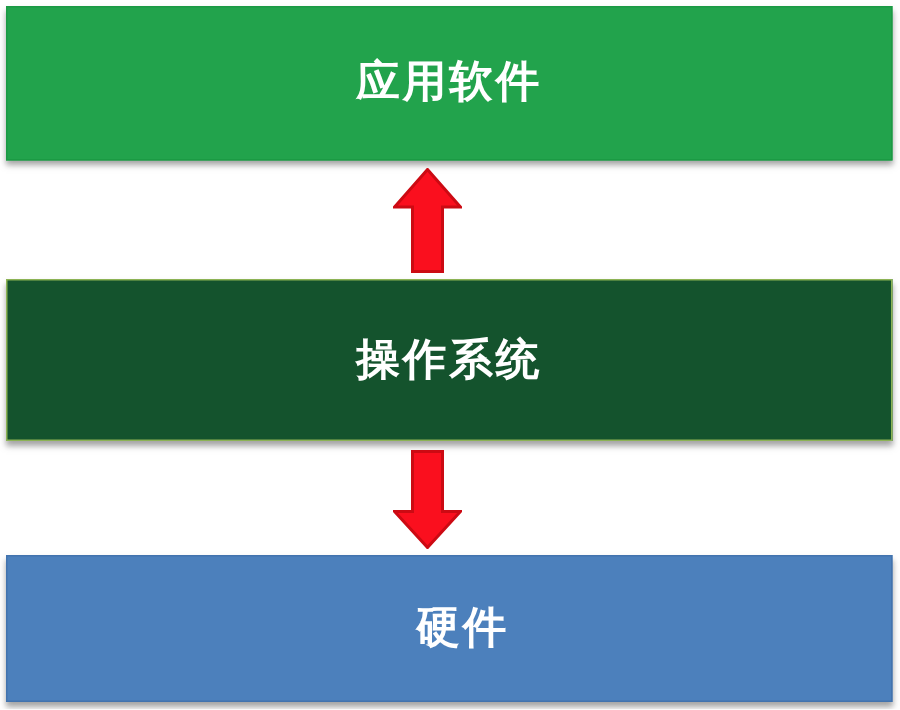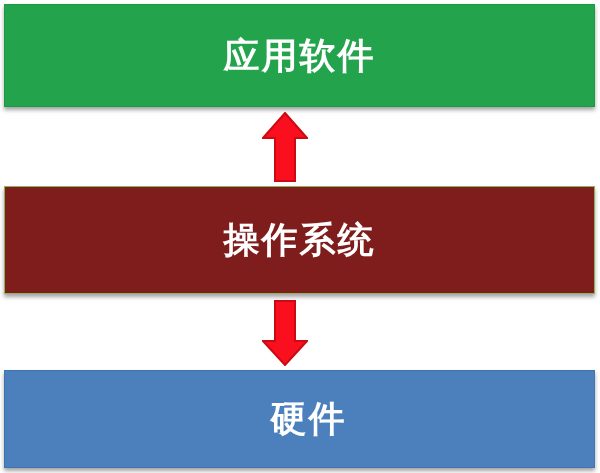--- a/index.html
+++ b/index.html
@@ -24,21 +24,21 @@
     box-shadow: 0 3px 4px rgba(90, 90, 90, 0.55);
     display: flex;
     align-items: center;
     justify-content: center;
   }
   .layer-0 { top: 4px;   height: 103px; }
   .layer-1 { top: 186px; height: 108px; }
   .layer-2 { top: 370px; height: 98px;  }
   .layer-label {
     color: #ffffff;
-    font-size: 36px;
+    font-size: 29px;
     font-weight: bold;
     letter-spacing: 2px;
     line-height: 1;
     user-select: none;
   }
   .arrow {
     position: absolute;
     left: 262px;
     width: 46px;
   }
@@ -54,21 +54,21 @@
   <div class="layer layer-0" style="background: rgb(34, 163, 76); border-color: rgb(27, 154, 68);">
     <span class="layer-label">应用软件</span>
   </div>
 
   <div class="arrow arrow-up">
     <svg viewBox="0 0 46 70" preserveAspectRatio="none" aria-hidden="true">
       <polygon points="23,1 45,26 33,26 33,69 13,69 13,26 1,26" stroke-width="2" stroke-linejoin="miter" fill="#FA0F1E" stroke="#CC0A13"></polygon>
     </svg>
   </div>
 
-  <div class="layer layer-1" style="background: #7f1d1d; border-color: rgb(140, 179, 85);">
+  <div class="layer layer-1" style="background: #14532d; border-color: rgb(140, 179, 85);">
     <span class="layer-label">操作系统</span>
   </div>
 
   <div class="arrow arrow-down">
     <svg viewBox="0 0 46 66" preserveAspectRatio="none" aria-hidden="true">
       <polygon points="13,1 33,1 33,41 45,41 23,65 1,41 13,41" stroke-width="2" stroke-linejoin="miter" fill="#FA0F1E" stroke="#CC0A13"></polygon>
     </svg>
   </div>
 
   <div class="layer layer-2" style="background: rgb(76, 128, 188); border-color: rgb(66, 115, 174); padding-left: 18px;">

